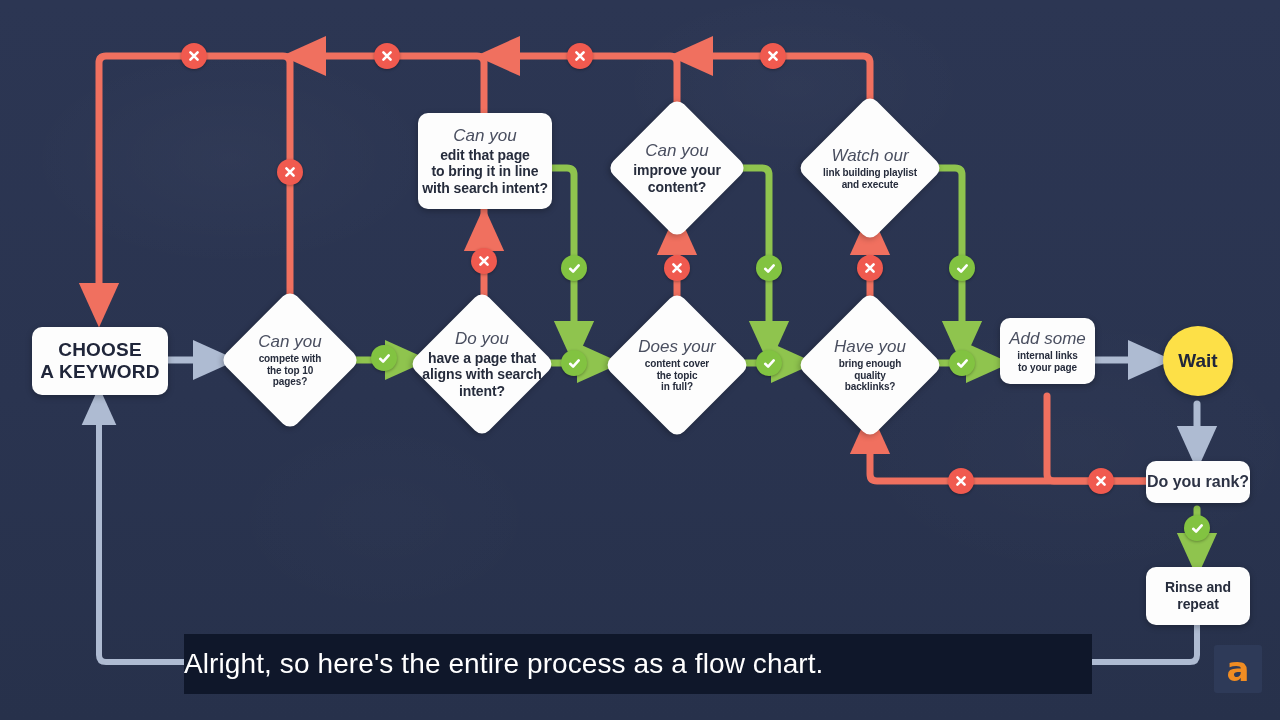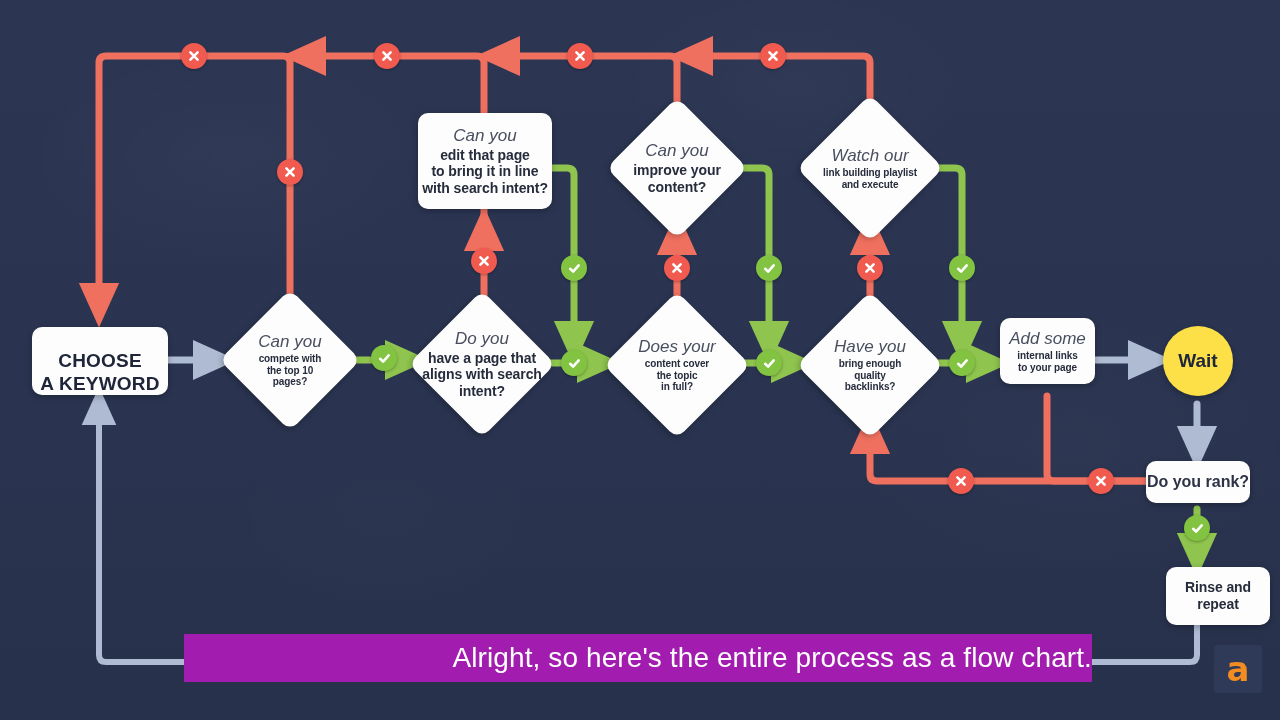--- a/index.html
+++ b/index.html
@@ -41,22 +41,22 @@
 
   
   .badge{position:absolute;width:26px;height:26px;border-radius:50%;
      display:flex;align-items:center;justify-content:center;
      box-shadow:0 1px 3px rgba(0,0,0,.3);}
   .badge.x{background:#f05a4f;}
   .badge.ok{background:#82c341;}
   .badge svg{display:block;}
 
   
-  #subtitle{position:absolute;left:184px;top:634px;width:908px;height:48px;
-     background:#a21caf;display:flex;align-items:center;justify-content:flex-end;}
+  #subtitle{position:absolute;left:184px;top:634px;width:908px;height:60px;
+     background:#0f172a;display:flex;align-items:center;justify-content:flex-start;}
   #subtitle span{color:#fff;font-size:28px;letter-spacing:.1px;}
 
   
   #logo{position:absolute;left:1214px;top:645px;width:48px;height:48px;
      background:#2e3a58;border-radius:3px;display:flex;align-items:center;justify-content:center;}
   #logo span{color:#f08c22;font-weight:700;font-size:34px;line-height:1;
      font-family:"DejaVu Sans", sans-serif;}
 </style>
 </head>
 <body>
@@ -107,21 +107,21 @@
       <path d="M936,363 L995,363" stroke="#8fc44e" stroke-width="7" marker-end="url(#ar-g)"></path>
 
       <path d="M546,168 L567,168 Q574,168 574,175 L574,350" stroke="#8fc44e" stroke-width="7" marker-end="url(#ar-g)"></path>
       <path d="M741,168 L762,168 Q769,168 769,175 L769,350" stroke="#8fc44e" stroke-width="7" marker-end="url(#ar-g)"></path>
       <path d="M934,168 L955,168 Q962,168 962,175 L962,350" stroke="#8fc44e" stroke-width="7" marker-end="url(#ar-g)"></path>
 
       <path d="M1197,509 L1197,562" stroke="#8fc44e" stroke-width="7" marker-end="url(#ar-g)"></path>
     </g>
   </svg>
 
-  <div class="node rect" style="left:32px;top:327px;width:136px;height:68px;align-items:flex-end;">
+  <div class="node rect" style="left:32px;top:327px;width:136px;height:68px;">
     <div class="kw">
       <span>CHOOSE</span><br>
       <span>A KEYWORD</span>
     </div>
   </div>
 
   <div class="diamond-wrap" style="left:240px;top:310px;width:100px;height:100px;">
     <div class="diamond-shape"></div>
     <div class="diamond-label">
         <div class="lbl">
@@ -209,21 +209,21 @@
   </div>
 
   <div class="node circle" style="left:1163px;top:326px;width:70px;height:70px;">
     <span class="wait">Wait</span>
   </div>
 
   <div class="node rect" style="left:1146px;top:461px;width:104px;height:42px;font-weight:bold;">
     <span class="pl">Do you rank?</span>
   </div>
 
-  <div class="node rect" style="left:1146px;top:567px;width:104px;height:58px;margin-left:20px;">
+  <div class="node rect" style="left:1146px;top:567px;width:104px;height:58px;">
     <div class="lbl">
       <span class="bd">Rinse and</span>
       <span class="bd">repeat</span>
     </div>
   </div>
 
   <div id="badges">
       <div class="badge x" style="left: 181px; top: 43px;">
         <svg width="14" height="14" viewBox="0 0 14 14">
           <path d="M3.4,3.4 L10.6,10.6 M10.6,3.4 L3.4,10.6" stroke="#fff" stroke-width="2.6" stroke-linecap="round"></path>

